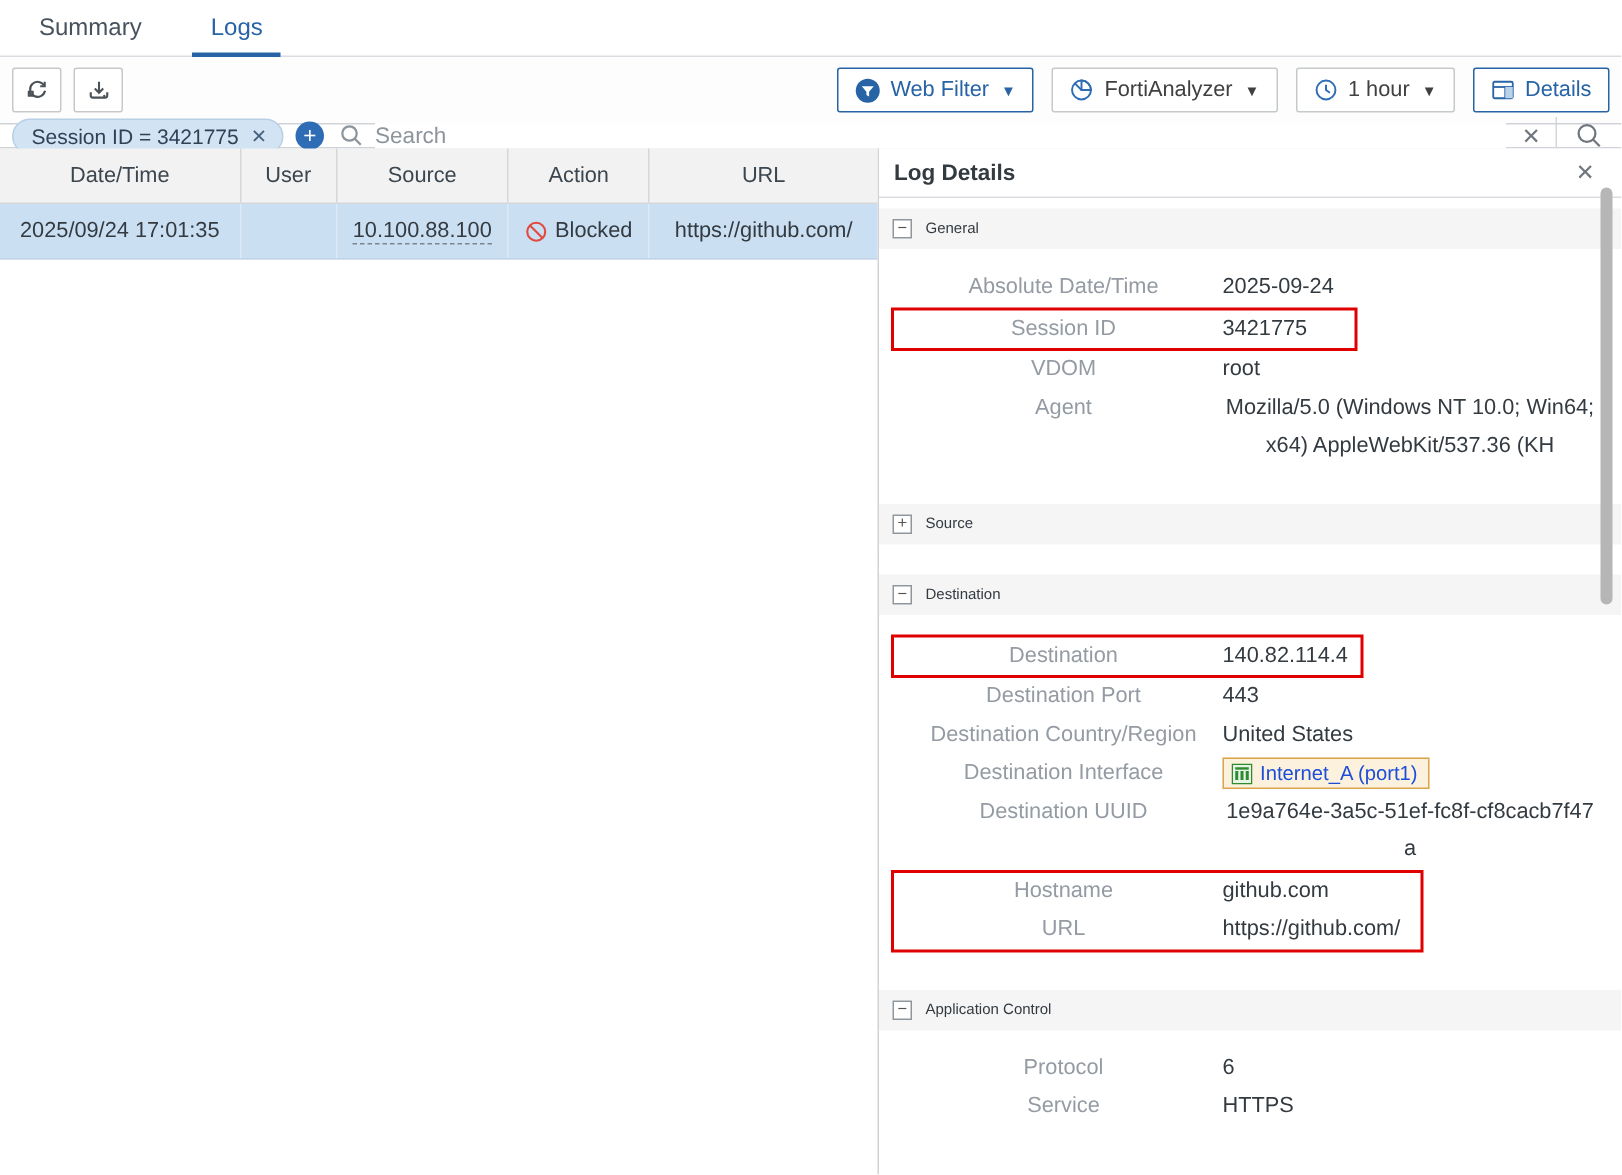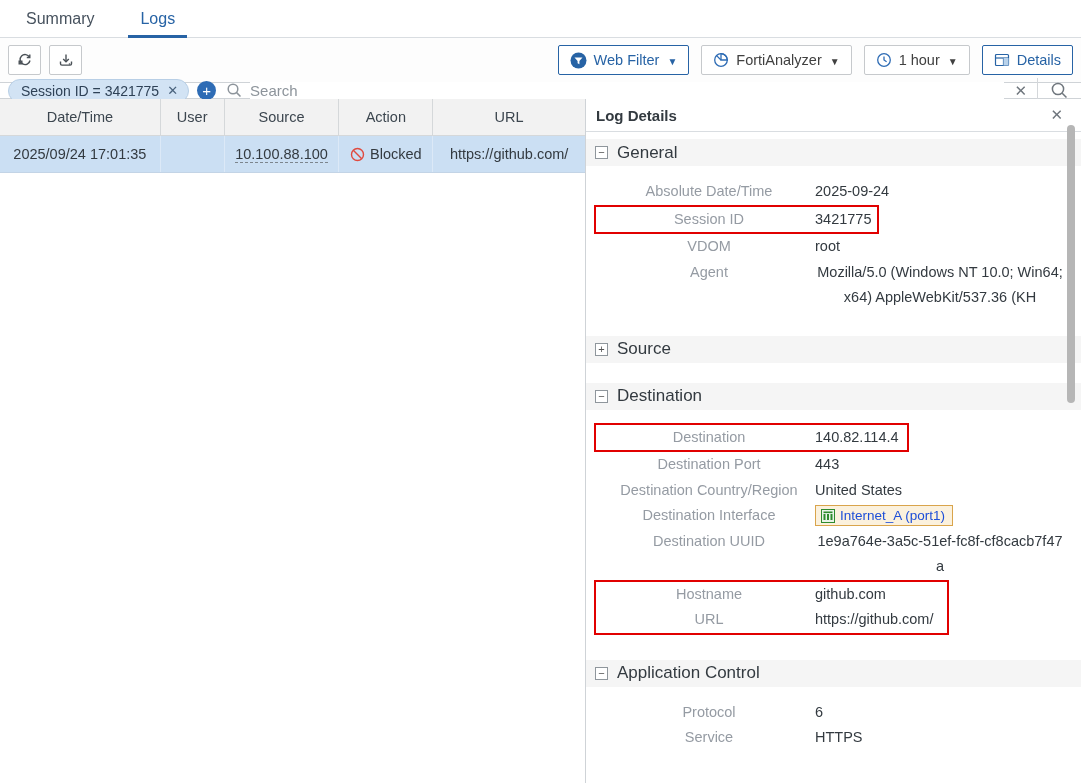--- a/index.html
+++ b/index.html
@@ -68,31 +68,31 @@
                border-bottom:1px solid #d9dde1; }
   .dp-title { font-size:15px; font-weight:bold; color:#333a40; }
   .dp-close { margin-left:auto; color:#6f767d; font-size:15px; padding:2px 8px; cursor:pointer; }
 
   .section-bar { height:27px; background:#f5f5f5; display:flex; align-items:center; gap:9px;
                  padding-left:9px; margin-top:9px; cursor:pointer; }
   .section-bar.first { margin-top:7px; }
   .collapse-box { width:13px; height:13px; border:1px solid #8f969c; background:#fff;
                   display:flex; align-items:center; justify-content:center;
                   font-size:11px; line-height:1; color:#555; }
-  .section-title { font-size:17px; color:#333a40; }
+  .section-title { font-size:10px; color:#333a40; }
   .collapsed-gap { height:11px; }
 
   .fields { padding:13px 0 16px;text-align:center; }
   .frow { display:flex; min-height:25.5px; align-items:flex-start; padding-left:17px; }
   .flabel { width:212px; flex:none; font-size:14.5px; color:#959ba3; line-height:25.5px; }
   .fvalue { font-size:14.5px; color:#333a40; line-height:25.5px; max-width:250px;
             word-break:break-word; }
   .fvalue.uuid { word-break:break-all; }
 
-  .redbox { border:2px solid #e10000; width:285px; margin-left:8px; }
+  .redbox { border:2px solid #e10000; width:311px; margin-left:8px; }
   .redbox .frow { padding-left:7px; }
   .redbox.dest { width:315px; }
   .redbox.hosturl { width:355px; }
 
   .iface-badge { display:inline-flex; align-items:center; gap:5px; height:21px; margin-top:2px;
                  padding:0 7px 0 5px; background:#fbf1dd; border:1px solid #d9a44b;
                  font-size:13.5px; color:#1d4ed8; }
 
   .scroll-thumb { position:absolute; right:6px; top:26px; width:8px; height:278px;
                   background:#b6b6b6; border-radius:4px; cursor:grab; }

